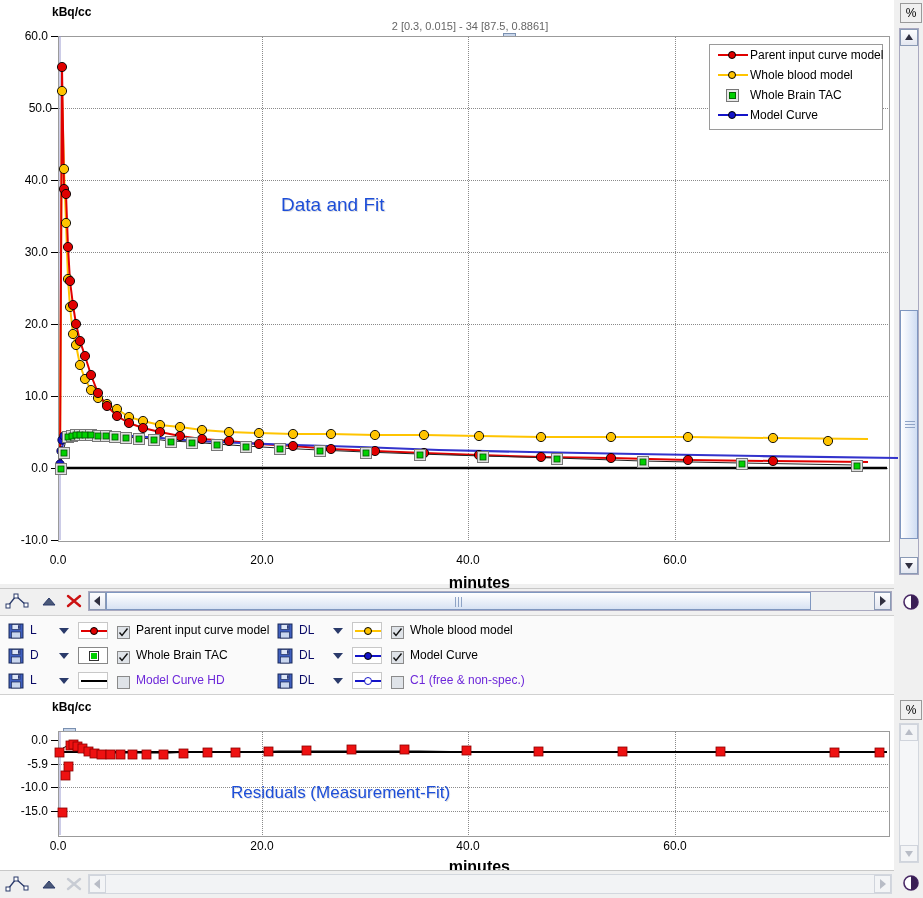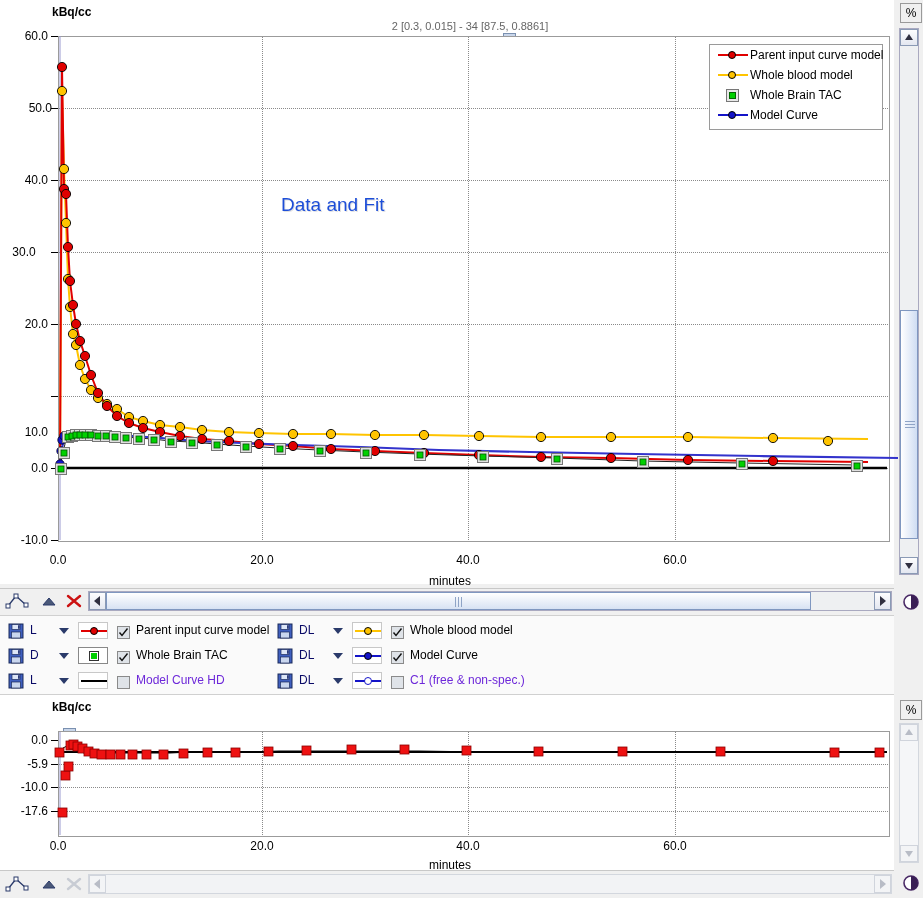--- a/index.html
+++ b/index.html
@@ -13,21 +13,21 @@
   }
   .app{position:relative;width:923px;height:898px;}
   .panel-border{position:absolute;border:1px solid #b4b4b4;background:#fff;}
   .grid-v{position:absolute;width:0;border-left:1px dotted #8a8a8a;}
   .grid-h{position:absolute;height:0;border-top:1px dotted #8a8a8a;}
   .ytick-label{position:absolute;text-align:right;font-size:12px;color:#000;
      font-family:"Liberation Sans", sans-serif;white-space:nowrap;}
   .xtick-label{position:absolute;text-align:center;font-size:12px;color:#000;
      font-family:"Liberation Sans", sans-serif;white-space:nowrap;}
   .tickmark-y{position:absolute;height:1px;background:#000;}
-  .axis-title{position:absolute;font-size:12px;font-weight:normal;color:#000;text-align:center;}
+  .axis-title{position:absolute;font-size:16px;font-weight:bold;color:#000;text-align:right;}
   .unit-label{position:absolute;font-size:12px;font-weight:bold;color:#000;}
   .range-label{position:absolute;font-size:11px;color:#666;text-align:center;white-space:nowrap;}
   .plot-caption{position:absolute;font-size:19px;color:#1d4ed8;white-space:nowrap;
      text-shadow:1px 1px 0 rgba(200,200,200,.55);}
 
   .range-handle{position:absolute;width:11px;height:9px;background:#c9d6ea;border:1px solid #7a90b0;}
 
   
   .legend{position:absolute;background:#fff;border:1px solid #9a9a9a;}
   .legend-row{position:relative;height:20px;line-height:20px;white-space:nowrap;padding-left:6px;}
@@ -100,23 +100,23 @@
     <div class="grid-h" style="left:59px;top:108px;width:829px;"></div>
     <div class="grid-h" style="left:59px;top:180px;width:829px;"></div>
     <div class="grid-h" style="left:59px;top:252px;width:829px;"></div>
     <div class="grid-h" style="left:59px;top:324px;width:829px;"></div>
     <div class="grid-h" style="left:59px;top:396px;width:829px;"></div>
     <div class="grid-h" style="left:59px;top:468px;width:829px;"></div>
 
     <div class="ytick-label" style="left:0;top:29px;width:48px;">60.0</div>
     <div class="ytick-label" style="left:4px;top:101px;width:48px;">50.0</div>
     <div class="ytick-label" style="left:0;top:173px;width:48px;">40.0</div>
-    <div class="ytick-label" style="left:0;top:245px;width:48px;text-align:center;">30.0</div>
+    <div class="ytick-label" style="left:0;top:245px;width:48px;">30.0</div>
     <div class="ytick-label" style="left:0;top:317px;width:48px;">20.0</div>
-    <div class="ytick-label" style="left:0;top:389px;width:48px;margin-top:36px;">10.0</div>
+    <div class="ytick-label" style="left:0;top:389px;width:48px;">10.0</div>
     <div class="ytick-label" style="left:0;top:461px;width:48px;">0.0</div>
     <div class="ytick-label" style="left:0;top:533px;width:48px;">-10.0</div>
 
     <div class="tickmark-y" style="left:51px;top:36px;width:7px;"></div>
     <div class="tickmark-y" style="left:51px;top:108px;width:7px;"></div>
     <div class="tickmark-y" style="left:51px;top:180px;width:7px;"></div>
     <div class="tickmark-y" style="left:51px;top:252px;width:7px;"></div>
     <div class="tickmark-y" style="left:51px;top:324px;width:7px;"></div>
     <div class="tickmark-y" style="left:51px;top:396px;width:7px;"></div>
     <div class="tickmark-y" style="left:51px;top:468px;width:7px;"></div>
@@ -562,34 +562,35 @@
     <div class="grid-v" style="left:468px;top:37px;height:103px;"></div>
     <div class="grid-v" style="left:675px;top:37px;height:103px;"></div>
 
     <div class="grid-h" style="left:59px;top:69px;width:829px;"></div>
     <div class="grid-h" style="left:59px;top:92px;width:829px;"></div>
     <div class="grid-h" style="left:59px;top:116px;width:829px;"></div>
 
     <div class="ytick-label" style="left:0;top:38px;width:48px;">0.0</div>
     <div class="ytick-label" style="left:0;top:62px;width:48px;">-5.9</div>
     <div class="ytick-label" style="left:0;top:85px;width:48px;">-10.0</div>
-    <div class="ytick-label" style="left:0;top:109px;width:48px;">-17.6</div>
+    <div class="ytick-label" style="left:0;top:109px;width:48px;">-15.0</div>
 
     <div class="tickmark-y" style="left:51px;top:45px;width:7px;"></div>
     <div class="tickmark-y" style="left:51px;top:69px;width:7px;"></div>
     <div class="tickmark-y" style="left:51px;top:92px;width:7px;"></div>
     <div class="tickmark-y" style="left:51px;top:116px;width:7px;"></div>
 
     <div class="xtick-label" style="left:28px;top:144px;width:60px;">0.0</div>
     <div class="xtick-label" style="left:232px;top:144px;width:60px;">20.0</div>
     <div class="xtick-label" style="left:438px;top:144px;width:60px;">40.0</div>
     <div class="xtick-label" style="left:645px;top:144px;width:60px;">60.0</div>
 
     <div class="axis-title" style="left:390px;top:163px;width:120px;">minutes</div>
 
+    <div class="plot-caption" style="left:231px;top:88px;font-size:17px;">Residuals (Measurement-Fit)</div>
 
     <svg class="series" width="894" height="175" viewBox="0 0 894 175">
       <line x1="60" y1="37" x2="60" y2="140" stroke="#9a9ad0" stroke-width="1"></line>
       <line x1="59" y1="57" x2="887" y2="57" stroke="#000000" stroke-width="2.2"></line>
       <polyline fill="none" stroke="#000000" stroke-width="1" points="60,57 63,53 67,51 71,52 75,54 79,56 84,58 90,58 97,58 105,58 114,58 125,58 138,58 153,58 170,58 191,57 216,57 245,57 279,56 319,56 365,56 419,56 482,57 556,57 642,57 741,57 856,57"></polyline>
       <g fill="#ee1111" stroke="#8b0000" stroke-width="0.8">
         <rect x="55" y="53" width="9" height="9"></rect>
         <rect x="58" y="113" width="9" height="9"></rect>
         <rect x="61" y="76" width="9" height="9"></rect>
         <rect x="64" y="67" width="9" height="9"></rect>

